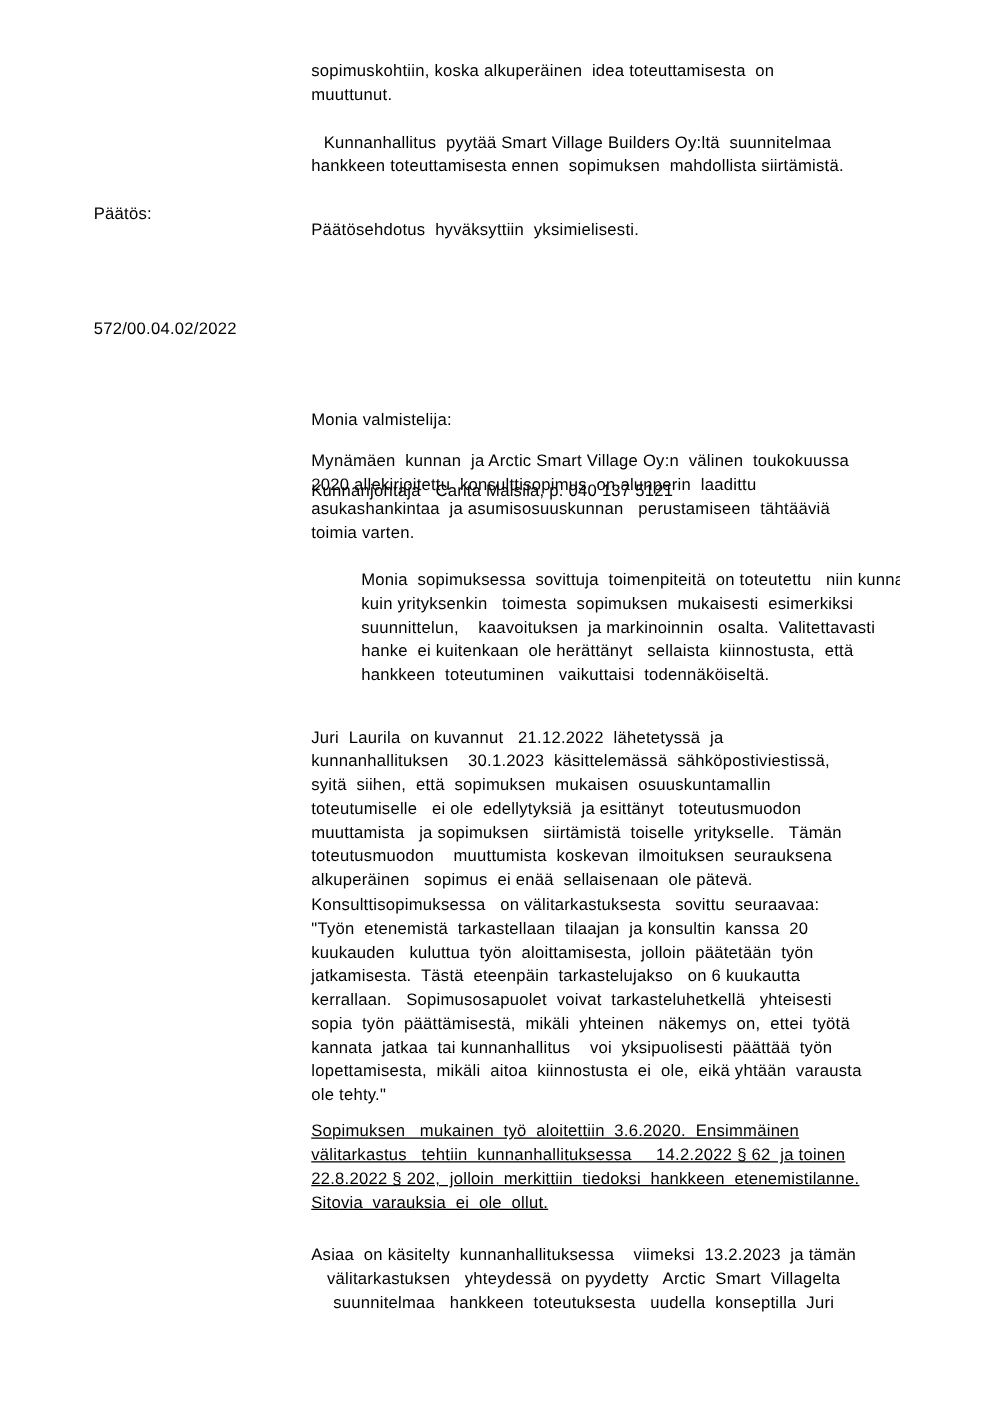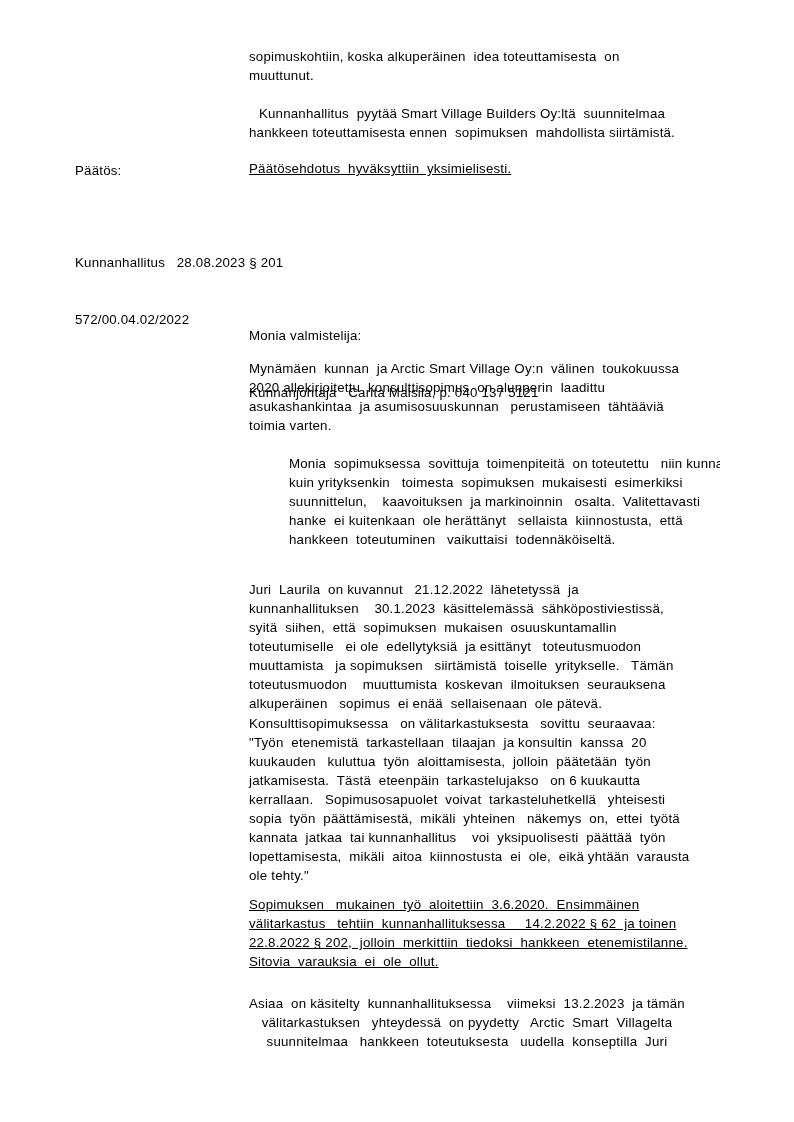--- a/index.html
+++ b/index.html
@@ -33,24 +33,23 @@
 
 <div class="page">
 
   <div class="t content-col" style="top: 47px;">sopimuskohtiin, koska alkuperäinen  idea toteuttamisesta  on
 muuttunut.</div>
 
   <div class="t content-col" style="top: 104px; text-align: center;">Kunnanhallitus  pyytää Smart Village Builders Oy:ltä  suunnitelmaa
 hankkeen toteuttamisesta ennen  sopimuksen  mahdollista siirtämistä.</div>
 
   <div class="t label-col" style="top: 161px;">Päätös:</div>
-  <div class="t content-col" style="top: 159px; text-decoration: underline;">Päätösehdotus  hyväksyttiin  yksimielisesti.</div>
+  <div class="t content-col" style="top: 174px;">Päätösehdotus  hyväksyttiin  yksimielisesti.</div>
 
   <div class="t label-col" style="top: 215px;">
-    <div>Kunnanhallitus   28.08.2023 § 201</div>
     <div>572/00.04.02/2022</div>
   </div>
 
   <div class="t content-col" style="top: 288px;">
     <div>Monia valmistelija:</div>
     <div>Kunnanjohtaja   Carita Maisila, p. 040 137 5121</div>
   </div>
 
   <div class="t content-col" style="top: 359px;">Mynämäen  kunnan  ja Arctic Smart Village Oy:n  välinen  toukokuussa
 2020 allekirjoitettu  konsulttisopimus  on alunperin  laadittu

